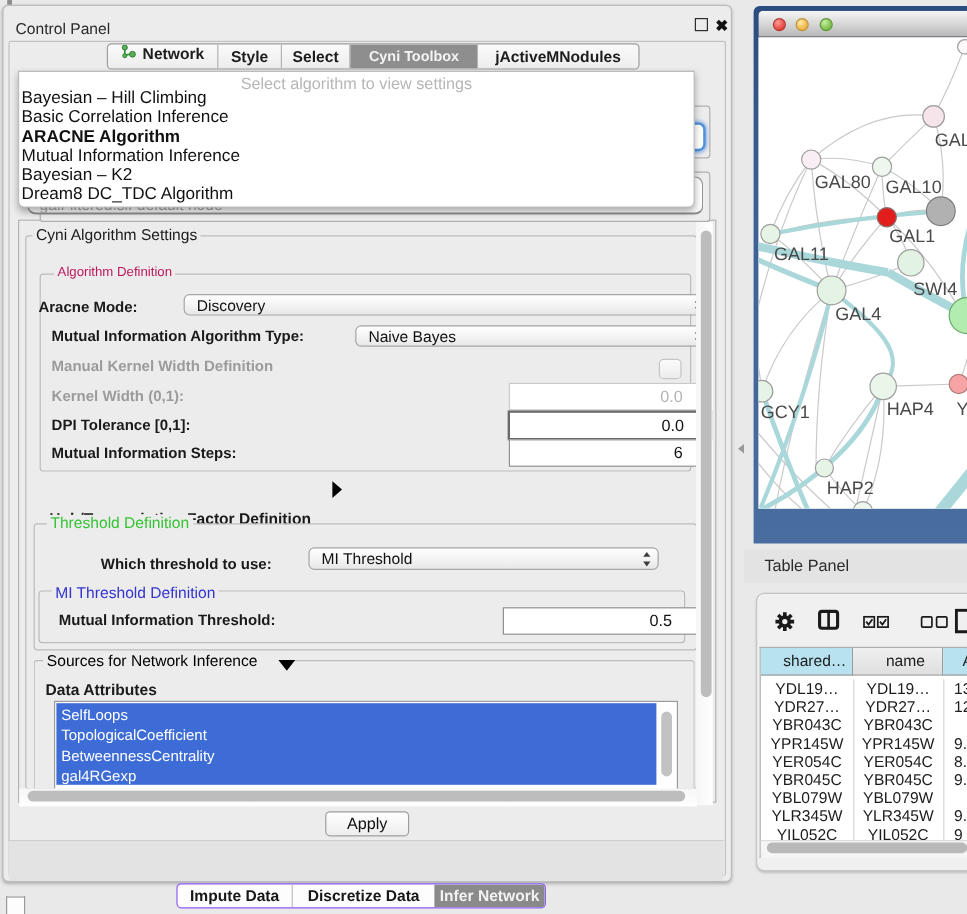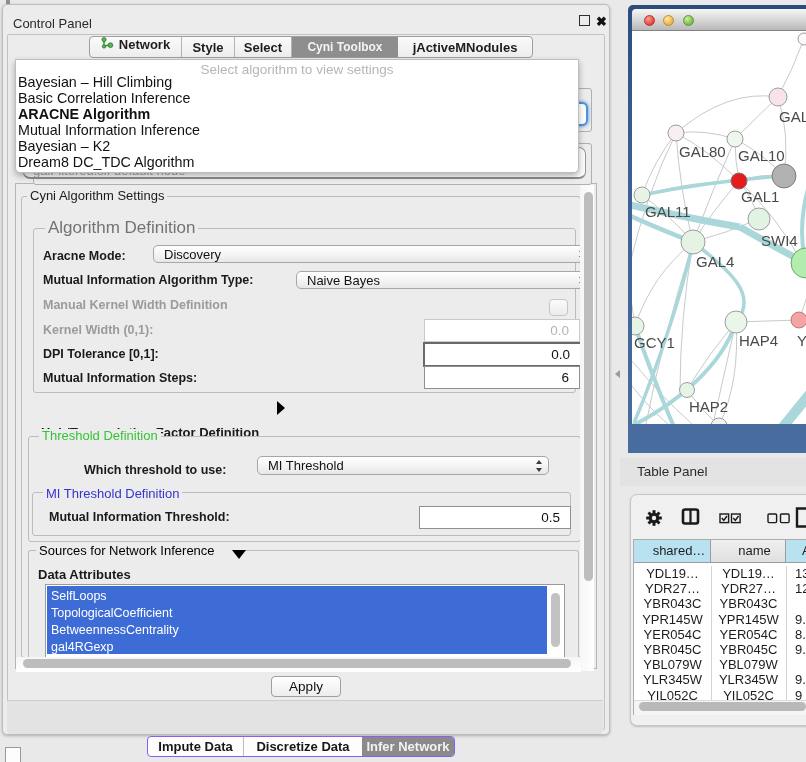--- a/index.html
+++ b/index.html
@@ -13,21 +13,21 @@
   .combo{position:absolute;border:1px solid #a6a6a6;border-radius:5px;
          background:linear-gradient(#ffffff,#f2f2f2 60%,#e7e7e7);
          font-size:13px;color:#111;margin-left:20px;}
   .combo .tx{position:absolute;left:10px;top:0;bottom:0;display:flex;align-items:center;}
   .arr{position:absolute;right:5px;top:50%;transform:translateY(-50%);width:7px;height:12px;}
   .arr:before{content:"";position:absolute;left:0;top:0;border-left:3.5px solid transparent;
       border-right:3.5px solid transparent;border-bottom:4.5px solid #3c3c3c;}
   .arr:after{content:"";position:absolute;left:0;bottom:0;border-left:3.5px solid transparent;
       border-right:3.5px solid transparent;border-top:4.5px solid #3c3c3c;}
   .field{position:absolute;background:#fff;border:1px solid #909090;font-size:13.5px;color:#111;
-         text-align:right;padding-right:10px;display:flex;align-items:center;justify-content:flex-end;}
+         text-align:right;padding-right:22px;display:flex;align-items:center;justify-content:flex-end;}
 </style>
 </head>
 <body>
 
 <div class="abs" style="left:6px;top:0;width:4px;height:4px;background:#8f8f8f;"></div>
 <div class="abs" style="left:5px;top:747px;width:14px;height:15px;background:#fdfdfd;border:1px solid #9a9a9a;border-bottom:none;"></div>
 
 <div class="abs" id="cpwin" style="left:2px;top:4px;width:606px;height:729px;background:#ececec;border:1px solid #bdbdbd;border-radius:5px;box-shadow:0 1px 3px rgba(0,0,0,0.25);">
   <div class="abs" style="left:10px;top:11px;font-size:13px;color:#2a2a2a;">Control Panel</div>
 
@@ -61,23 +61,23 @@
   <div class="abs" style="left:20px;top:142px;width:561px;height:29px;border-radius:7px;border:1px solid #979797;border-bottom:2px solid #8d8d8d;background:#fdfdfd;overflow:hidden;">
       <span style="position:absolute;left:9px;top:15px;font-size:13px;color:#a8a8a8;white-space:nowrap;">galFiltered.sif default node</span>
     </div>
 
   <div id="form">
 
     <div class="grp" style="left:18px;top:191px;width:558px;height:460px;"></div>
     <div class="gt" style="left:24px;top:184px;color:#1c1c1c;">Cyni Algorithm Settings</div>
 
     <div class="grp" style="left:30px;top:223px;width:541px;height:163px;"></div>
-    <div class="gt" style="left:42px;top:216px;color:#737373;font-size:17px;">Algorithm Definition</div>
-
-    <div class="lbl" style="left:40px;top:244px;">Aracne Mode:</div>
+    <div class="gt" style="left:42px;top:216px;color:#be185d;font-size:11px;">Algorithm Definition</div>
+
+    <div class="lbl" style="left:29px;top:244px;">Aracne Mode:</div>
     <div class="combo" style="left:130px;top:240px;width:437px;height:16px;">
         <span class="tx">Discovery</span>
         <span class="arr"></span>
       </div>
 
     <div class="lbl" style="left:40px;top:268px;">Mutual Information Algorithm Type:</div>
     <div class="combo" style="left:273px;top:266px;width:294px;height:16px;">
         <span class="tx">Naive Bayes</span>
         <span class="arr"></span>
       </div>

